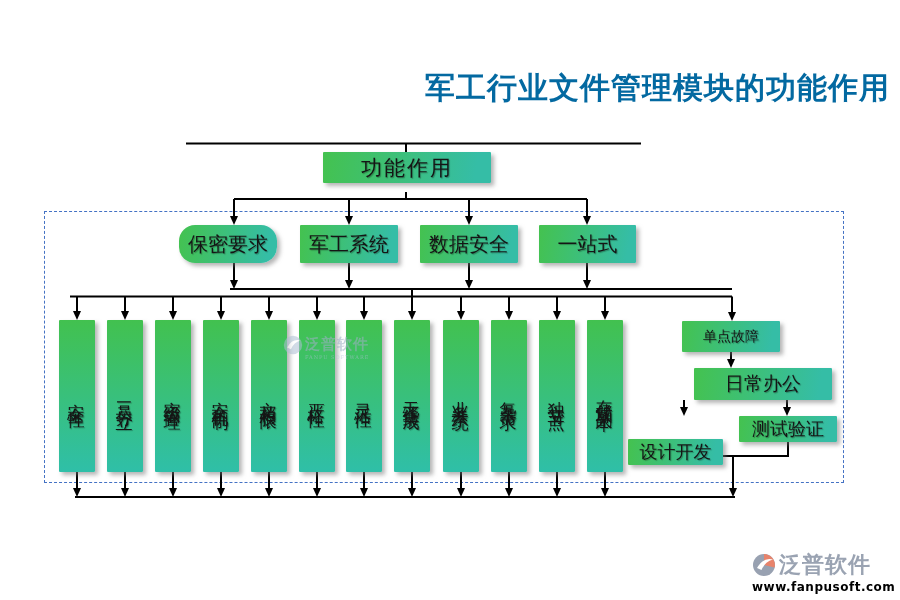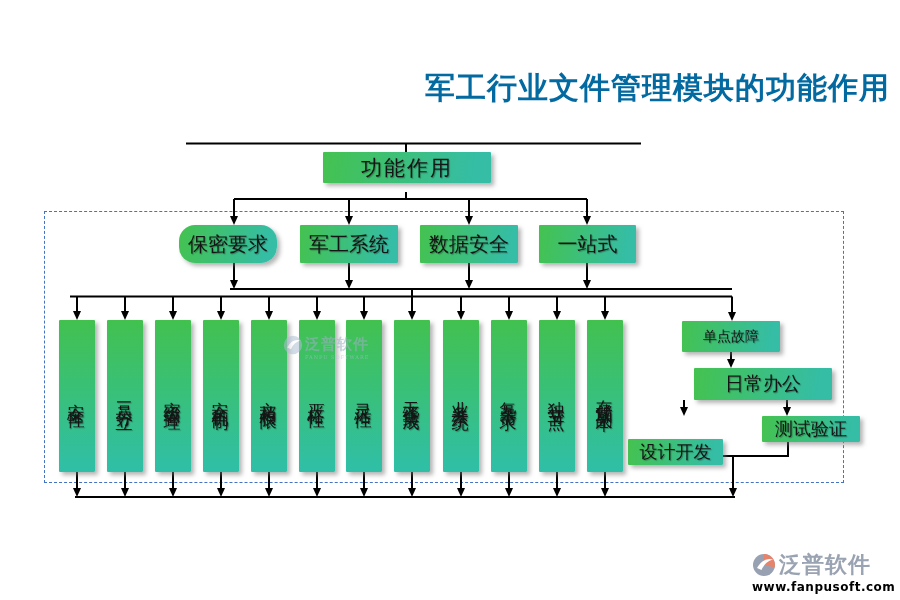--- a/index.html
+++ b/index.html
@@ -34,21 +34,21 @@
   }
   .root-node{left:323px;top:152px;width:168px;height:31px;font-size:21px;letter-spacing:2px;}
   .b0{left:179px;top:225px;width:98px;height:38px;font-size:20px;border-radius:16px;}
   .b1{left:300px;top:225px;width:98px;height:38px;font-size:20px;}
   .b2{left:420px;top:225px;width:98px;height:38px;font-size:20px;}
   .b3{left:539px;top:225px;width:97px;height:38px;font-size:20px;}
   .feat{top:320px;width:36px;height:152px;}
   .r1{left:682px;top:321px;width:98px;height:31px;font-size:14px;}
   .r2{left:667px;top:368px;width:138px;height:32px;font-size:19px;margin-left:27px;}
   .r3{left:628px;top:416px;width:95px;height:26px;font-size:18px;margin-top:23px;}
-  .r4{left:762px;top:416px;width:98px;height:26px;font-size:18px;}
+  .r4{left:739px;top:416px;width:98px;height:26px;font-size:18px;}
   
   .watermark{
     position:absolute;left:283px;top:335px;z-index:4;display:flex;align-items:flex-start;
     opacity:.55;pointer-events:none;
   }
   .watermark .wm-txt{display:flex;flex-direction:column;margin-left:2px;}
   .watermark .wm-brand{font-size:15px;font-weight:bold;color:#9fb0c6;letter-spacing:1px;}
   .watermark .wm-sub{font-size:5px;color:#aebfd4;letter-spacing:1px;}
   
   .footer-logo{position:absolute;left:752px;top:550px;z-index:5;display:flex;flex-direction:column;}

